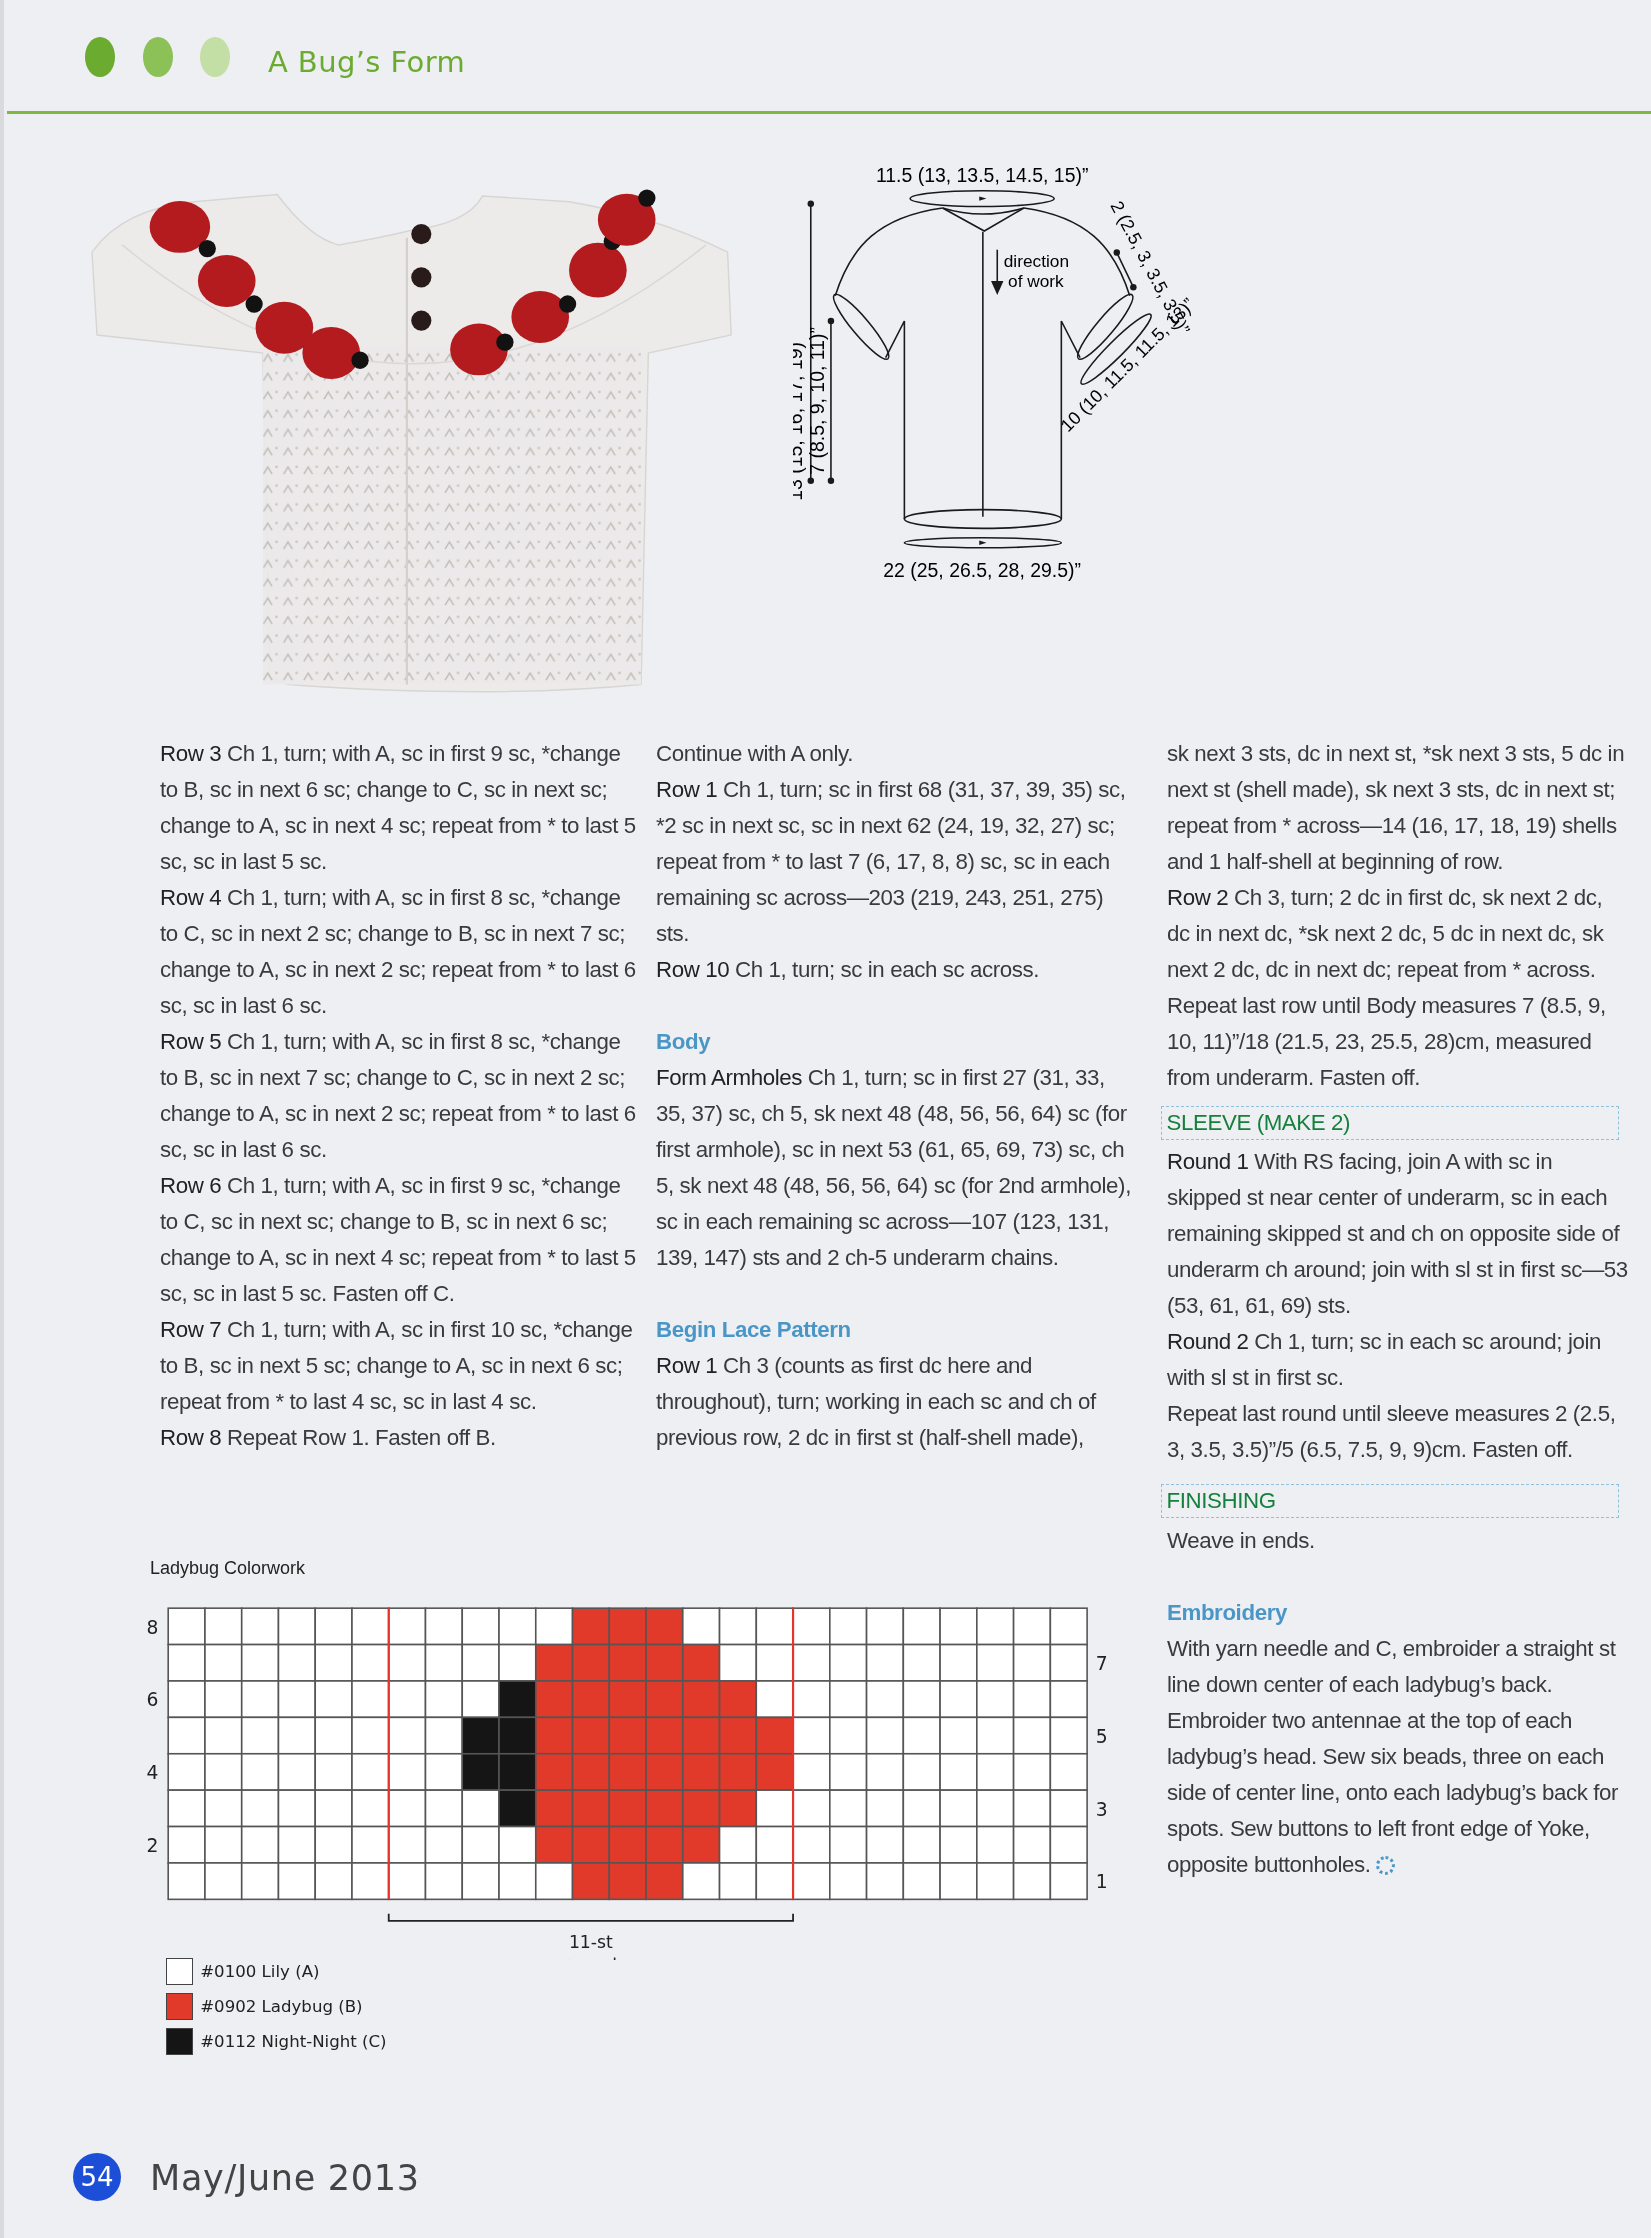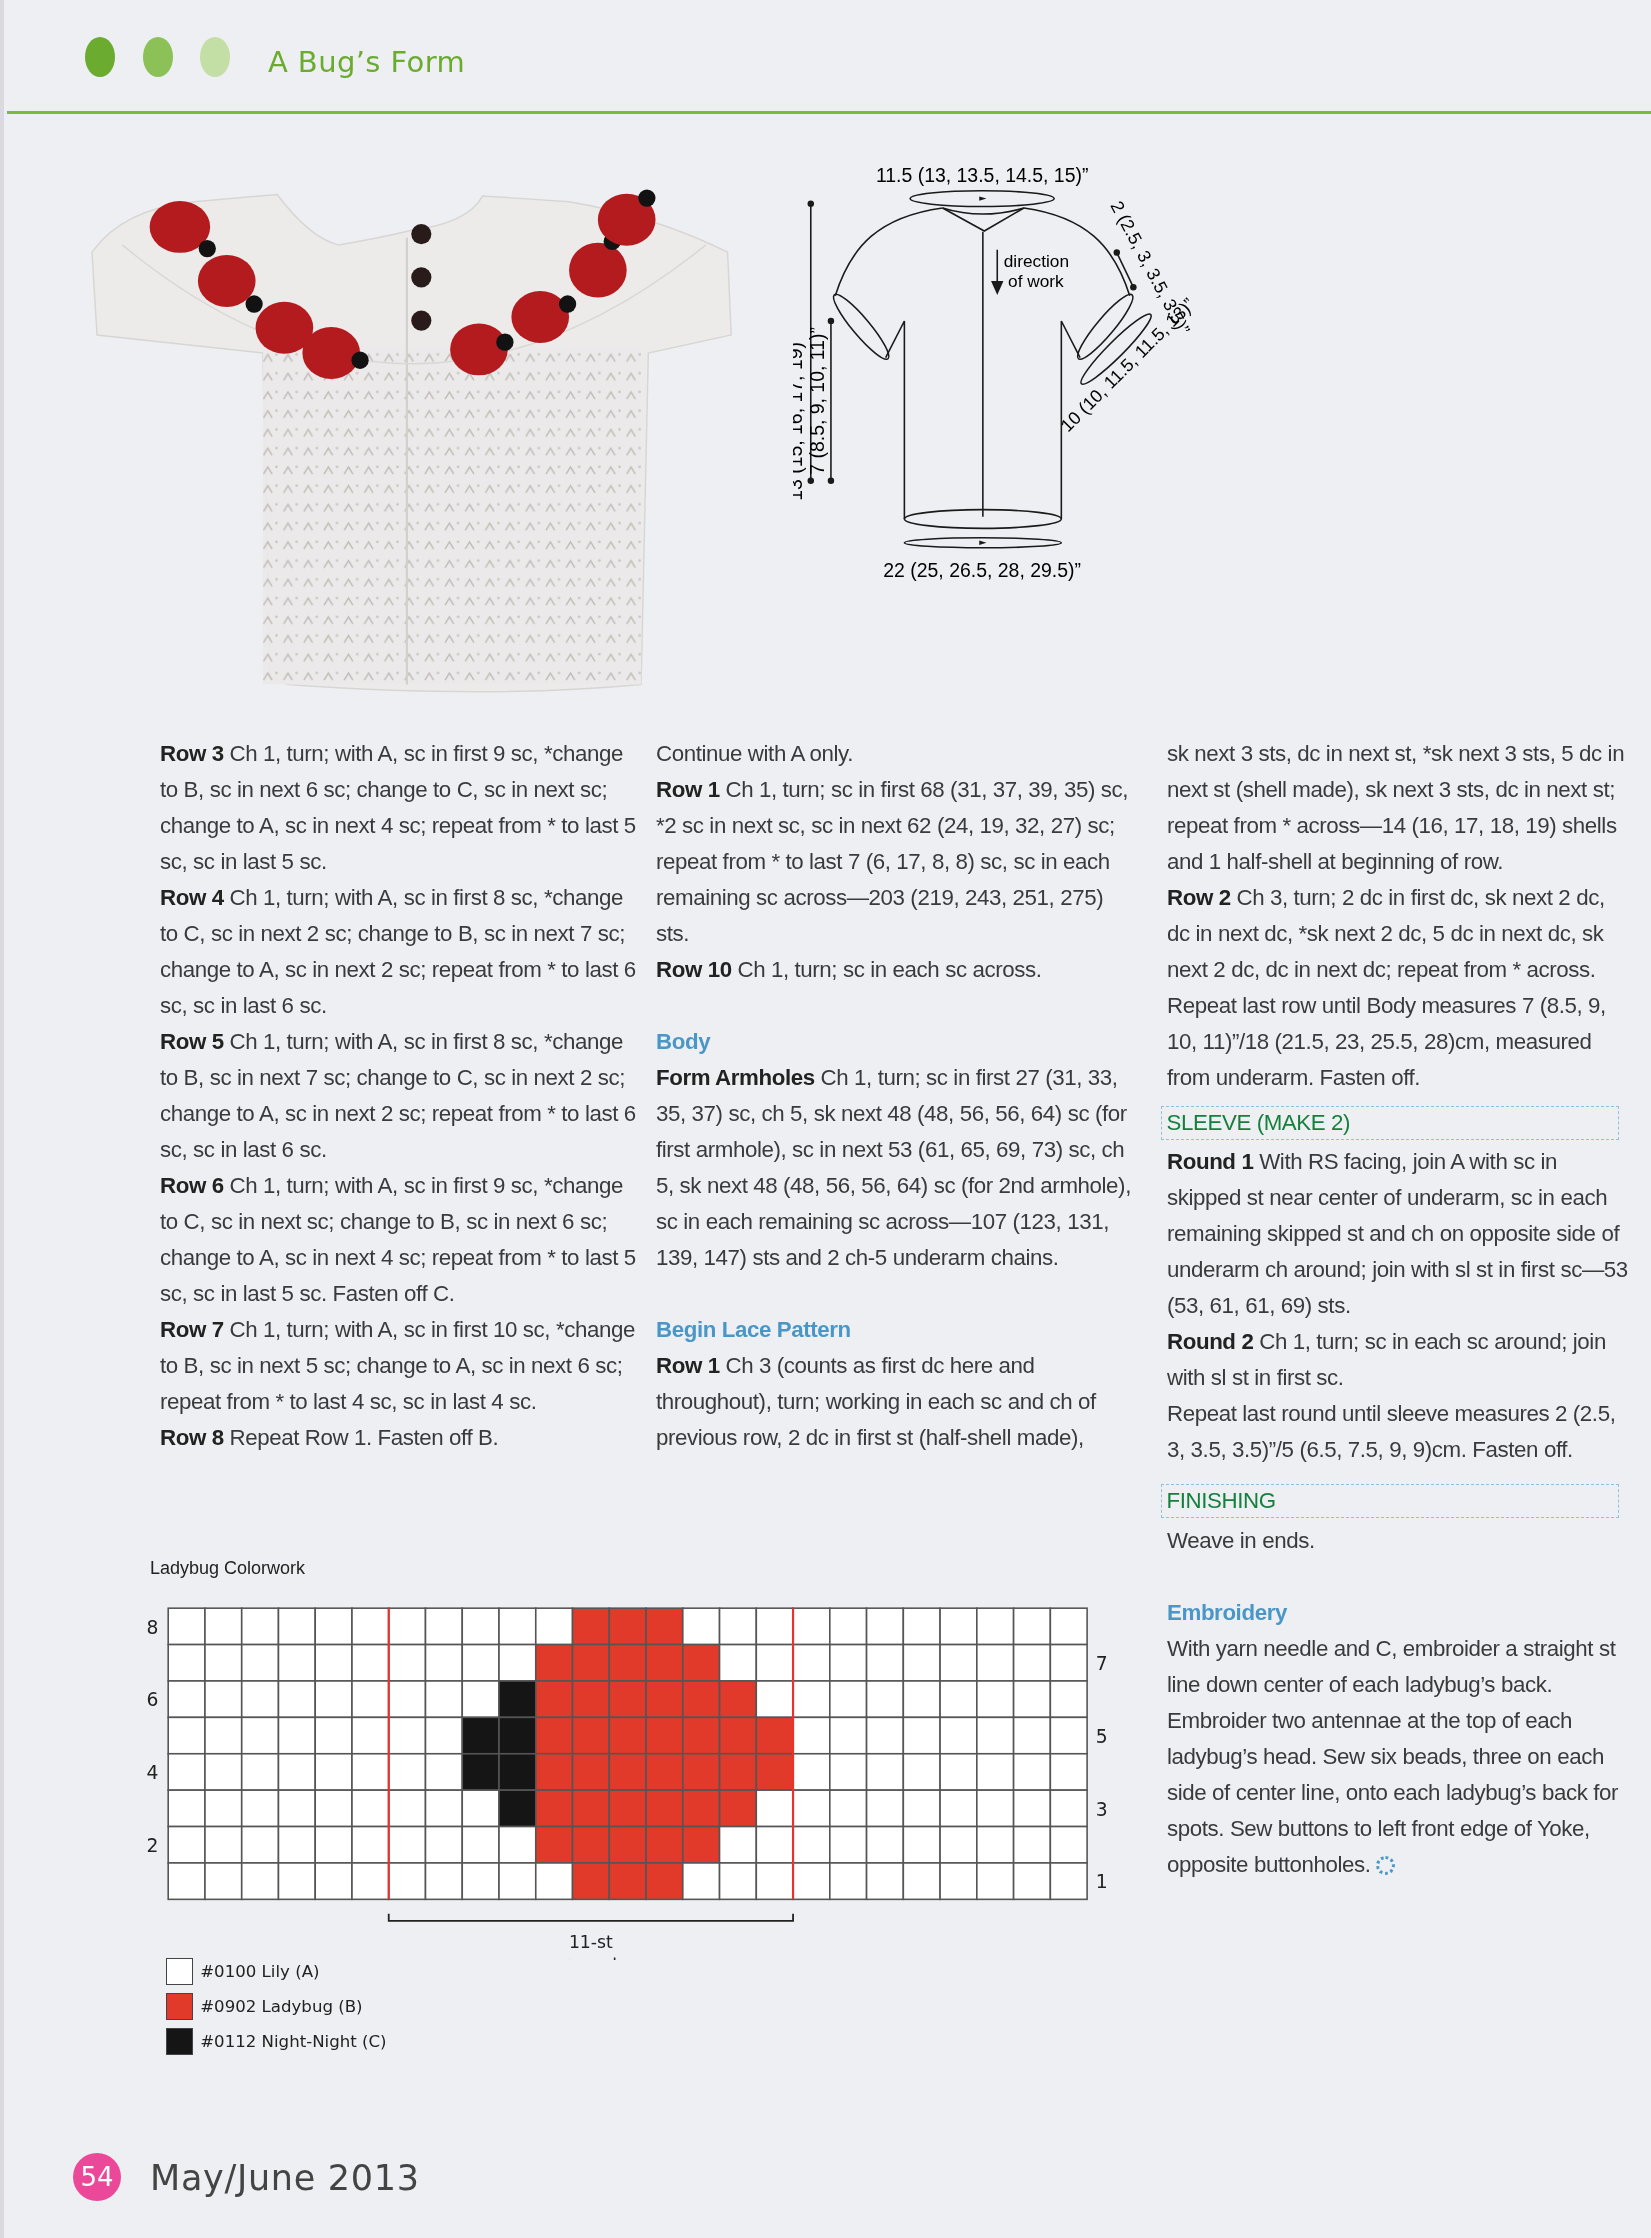--- a/index.html
+++ b/index.html
@@ -16,21 +16,21 @@
 
   
   .photo { position: absolute; left: 79px; top: 180px; width: 663px; height: 519px; }
 
   
   .schematic { position: absolute; left: 793px; top: 159px; width: 829px; height: 540px; }
 
   
   .col { position: absolute; top: 736px; font-size: 22.3px; line-height: 36px; color: #3a3a3c; letter-spacing: -0.4px; font-family: "Liberation Sans Narrow", "Liberation Sans", sans-serif; transform-origin: 0 0; }
   .col p { margin: 0; }
-  .col b { color: #222; font-weight: bold; }
+  .col b { color: #222; font-weight: normal; }
   .col .sec { color: #4a97c7; font-weight: bold; margin: 0; }
   .col .gap { height: 36px; }
   .col1 { left: 160px; width: 476px; }
   .col2 { left: 656px; width: 476px; }
   .col3 { left: 1167px; width: 461px; }
   .boxhead {
     border: 1.4px dashed #8fc0dd; color: #15803d; font-weight: normal;
     padding: 0 4.3px; margin: 5.8px 0 4.3px -5.8px; width: 447px; height: 32px; line-height: 32px;
   }
   .endmark { display: inline-block; width: 19px; height: 19px; border-radius: 50%; border: 3.6px dotted #4a97c7; box-sizing: border-box; vertical-align: middle; margin-left: 5.8px; }
@@ -38,21 +38,21 @@
   
   .chart-title { position: absolute; left: 150px; top: 1558px; font-size: 18px; color: #222; font-family: Liberation Sans, sans-serif; }
   .chart-wrap { position: absolute; left: 130px; top: 1585px; width: 1009px; height: 375px; }
   .chart-wrap text { font-family: "DejaVu Sans", sans-serif; fill: #222; }
 
   .legend { position: absolute; left: 166px; top: 1954px; }
   .legend-item { display: flex; align-items: center; height: 35px; font-size: 16.6px; font-family: "DejaVu Sans", sans-serif; color: #222; }
   .swatch { width: 27px; height: 27px; box-sizing: border-box; border: 1.4px solid #444; margin-right: 7.2px; }
 
   
-  .page-num { position: absolute; left: 73px; top: 2153px; width: 48px; height: 48px; border-radius: 50%; background: #ec4899; color: #fff; font-size: 26px; line-height: 48px; text-align: center; font-family: "DejaVu Sans", sans-serif; }
+  .page-num { position: absolute; left: 73px; top: 2153px; width: 48px; height: 48px; border-radius: 50%; background: #1d4ed8; color: #fff; font-size: 26px; line-height: 48px; text-align: center; font-family: "DejaVu Sans", sans-serif; }
   .issue { position: absolute; left: 150px; top: 2158px; font-size: 35px; color: #444; font-family: "DejaVu Sans", sans-serif; letter-spacing: 0.7px; }
 </style>
 </head>
 <body>
 
 <div class="spine"></div>
 
 <div class="hdr-dot" style="left:85px;background:#6bab2f"></div>
 <div class="hdr-dot" style="left:143px;background:#8cc158"></div>
 <div class="hdr-dot" style="left:200px;background:#c3dfa5"></div>

